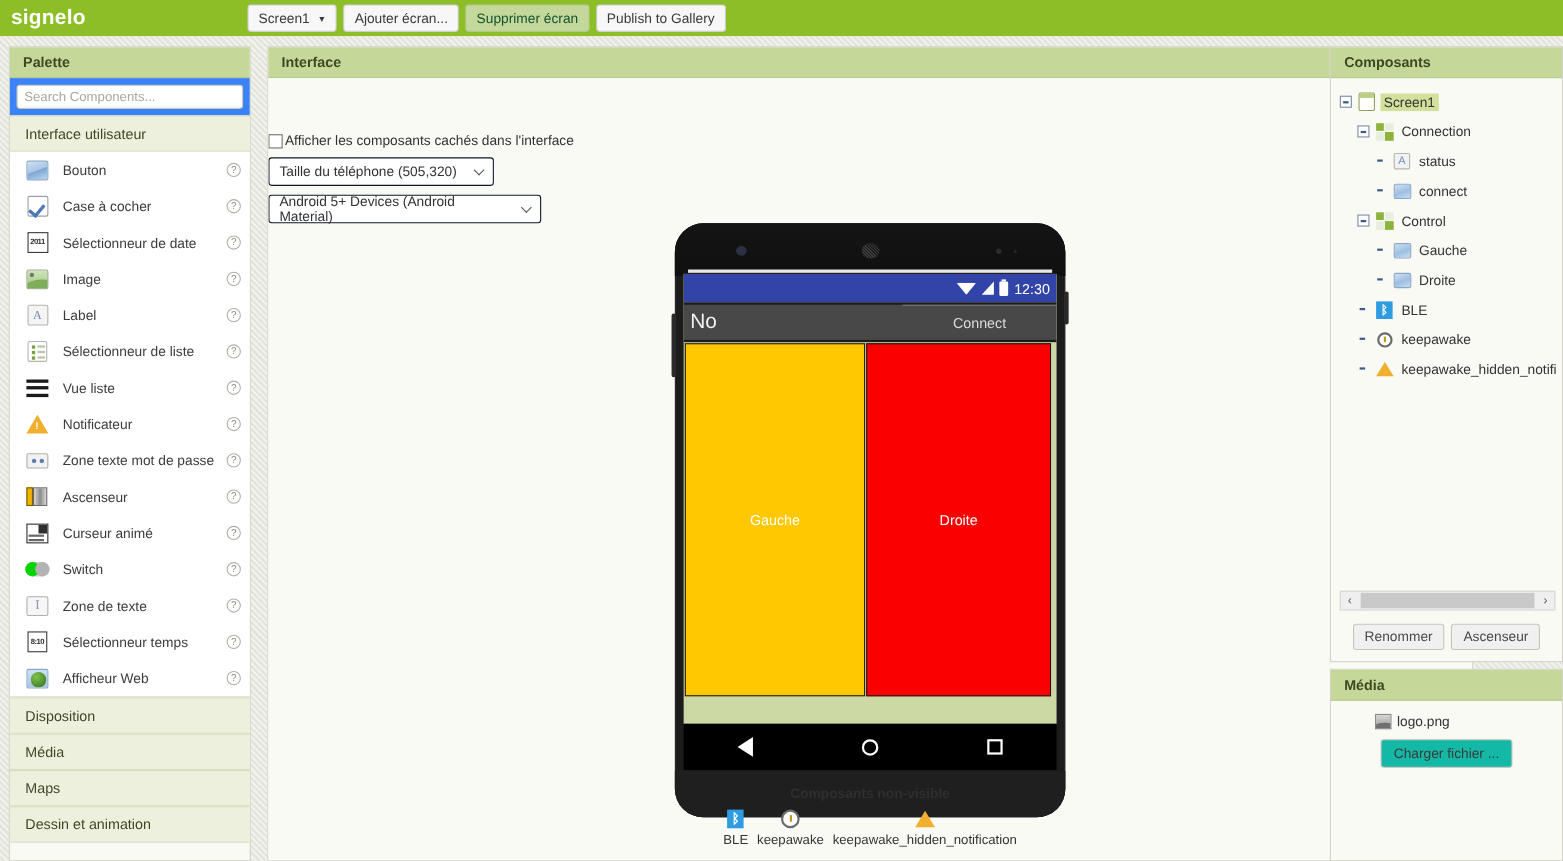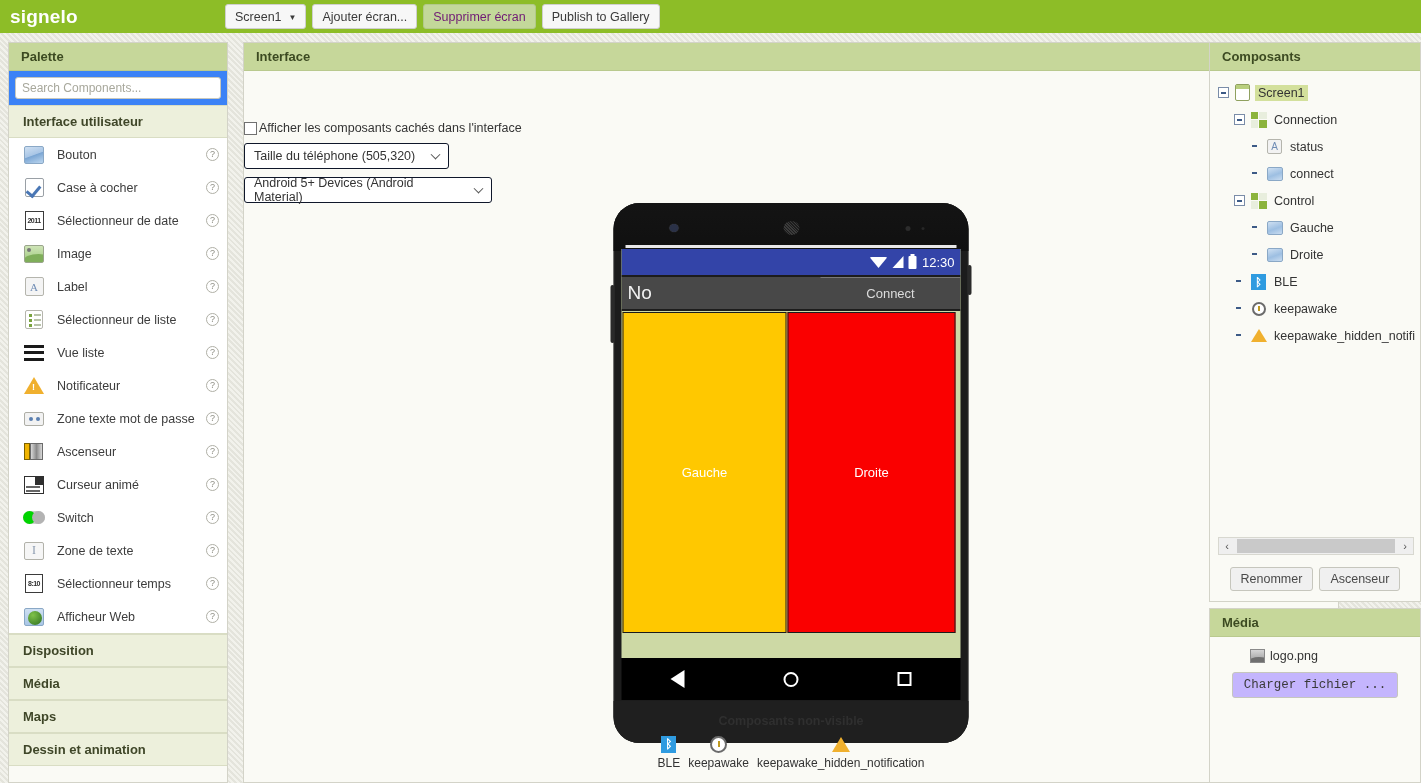--- a/index.html
+++ b/index.html
@@ -33,21 +33,21 @@
     color: #3a3a3a;
     padding: 0 9px;
     margin-right: 6px;
     display: flex; align-items: center;
     cursor: pointer;
     font-family: "Liberation Sans", sans-serif;
     white-space: nowrap;
   }
   .tbtn.disabled {
     background: #c3d89a;
-    color: #701a75;
+    color: #14532d;
     border-color: #b2c98a;
   }
   .caret {
     margin-left: 7px; font-size: 8px; line-height: 1;
     transform: translateY(1px);
   }
 
   
   #underbar {
     position: absolute; left: 0; top: 33px;
@@ -82,21 +82,21 @@
     padding: 0 6px;
     font-family: "Liberation Sans", sans-serif;
     background: #fff;
   }
   #palette-search::placeholder { color: #a8a89c; }
 
   .cat-head {
     background: #edf0dc;
     border-top: 1px solid #d9ddc4;
     border-bottom: 1px solid #d9ddc4;
-    font-size: 13px; font-weight: bold; color: #3f4628;
+    font-size: 13px; font-weight: normal; color: #3f4628;
     padding: 8px 10px 8px 14px;
   }
   .cat-body { background: #ffffff; border-bottom: 1px solid #d9ddc4; }
   .pal-item {
     display: flex; align-items: center;
     height: 33px; padding: 0 8px 0 14px;
     font-size: 12.5px; color: #3c3c3c;
     cursor: pointer;
   }
   .pal-ico {
@@ -322,24 +322,24 @@
   }
 
   
   #media { left: 1209px; top: 608px; width: 212px; height: 175px; background: #fafaf5; }
   #media-body { padding: 12px 0 0 0; text-align:center; }
   #media-file { display:flex; align-items:center; justify-content:flex-start; padding-left:40px; font-size:12.5px; color:#333; cursor:pointer;}
   .ico-media { width:15px;height:14px;background:linear-gradient(#d6d6d6,#9a9a9a);border:1px solid #8a8a8a;margin-right:5px;position:relative;overflow:hidden;flex:0 0 15px;}
   .ico-media:after{content:"";position:absolute;left:-2px;bottom:-3px;width:20px;height:8px;background:#6f6f6f;border-radius:50% 50% 0 0;}
   #media-upload {
     margin-top: 9px;
-    background:#c4b5fd; border:1px solid #c6c6bd; border-radius:3px;
+    background:#14b8a6; border:1px solid #c6c6bd; border-radius:3px;
     font-size:12.5px; color:#3a3a3a; padding:5px 11px; cursor:pointer;
     display:inline-block;
-    font-family:Liberation Mono, monospace;
+    font-family:Liberation Sans, sans-serif;
   }
 </style>
 </head>
 <body>
 
 <div id="topbar">
   <div id="brand">signelo</div>
   <div class="tbtn">
     <span>Screen1</span>
     <span class="caret">▼</span>

